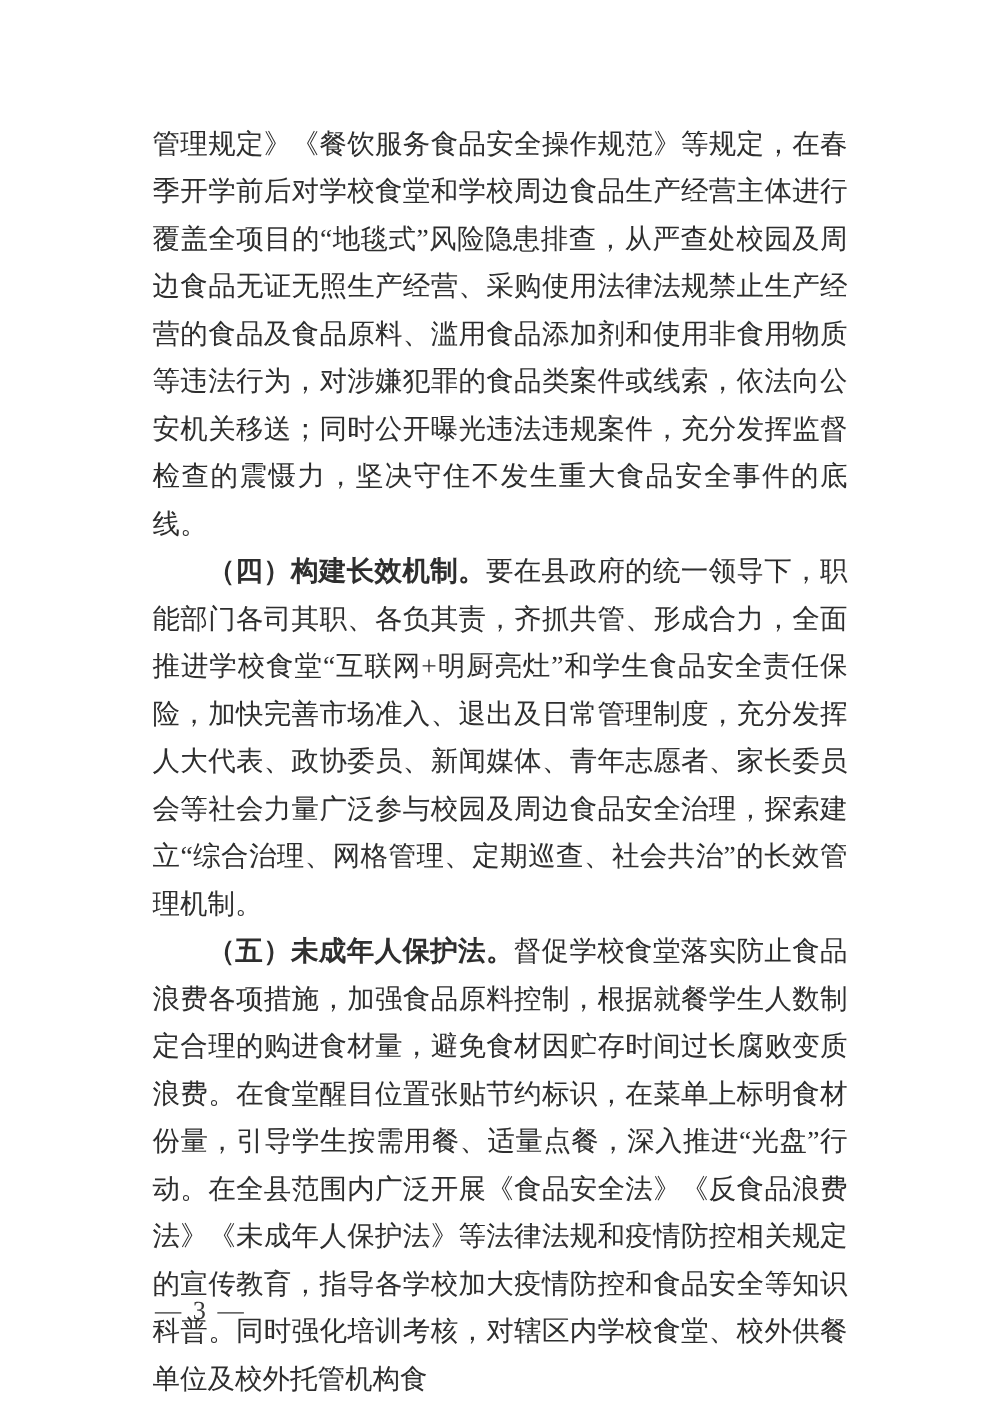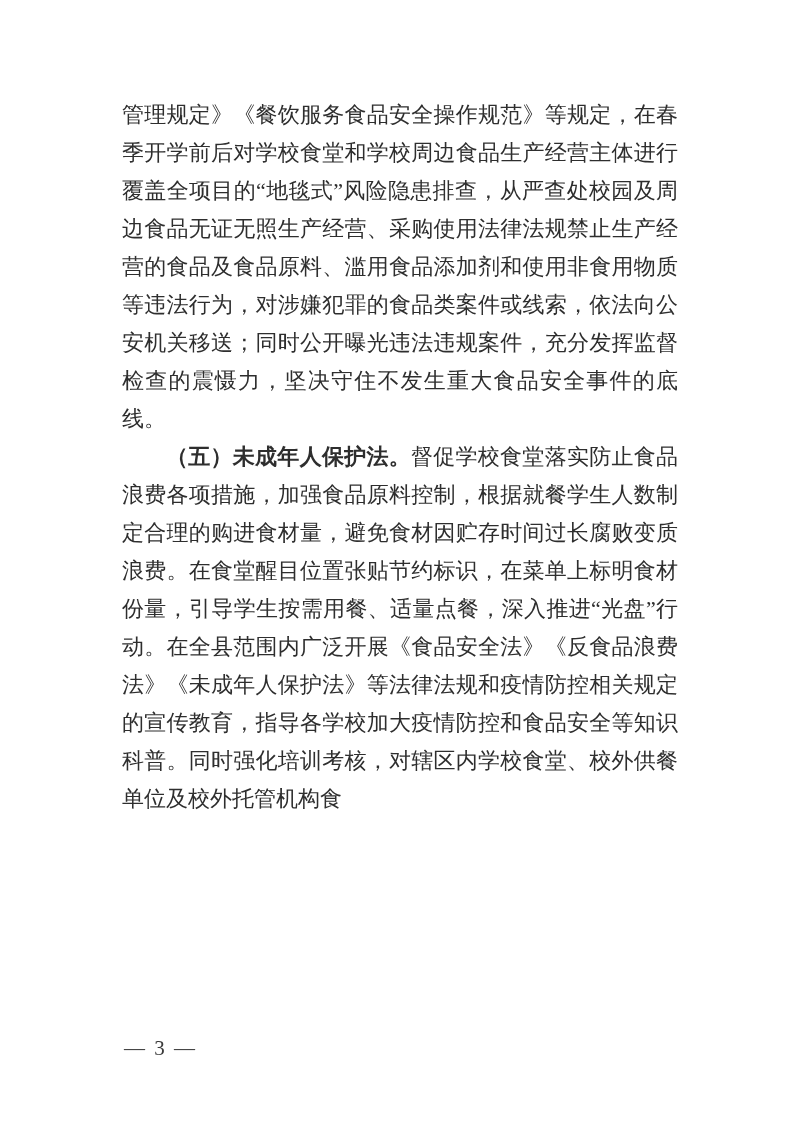--- a/index.html
+++ b/index.html
@@ -44,16 +44,17 @@
     letter-spacing: 2px;
     color: #3a3a3a;
   }
 </style>
 </head>
 <body>
 
 <div class="page">
   <div class="content">
     <p class="para"><span class="head"></span><span>管理规定》《餐饮服务食品安全操作规范》等规定，在春季开学前后对学校食堂和学校周边食品生产经营主体进行覆盖全项目的“地毯式”风险隐患排查，从严查处校园及周边食品无证无照生产经营、采购使用法律法规禁止生产经营的食品及食品原料、滥用食品添加剂和使用非食用物质等违法行为，对涉嫌犯罪的食品类案件或线索，依法向公安机关移送；同时公开曝光违法违规案件，充分发挥监督检查的震慑力，坚决守住不发生重大食品安全事件的底线。</span></p>
+    <p class="para indent"><span class="head">（四）构建长效机制。</span><span>要在县政府的统一领导下，职能部门各司其职、各负其责，齐抓共管、形成合力，全面推进学校食堂“互联网+明厨亮灶”和学生食品安全责任保险，加快完善市场准入、退出及日常管理制度，充分发挥人大代表、政协委员、新闻媒体、青年志愿者、家长委员会等社会力量广泛参与校园及周边食品安全治理，探索建立“综合治理、网格管理、定期巡查、社会共治”的长效管理机制。</span></p>
     <p class="para indent"><span class="head">（五）未成年人保护法。</span><span>督促学校食堂落实防止食品浪费各项措施，加强食品原料控制，根据就餐学生人数制定合理的购进食材量，避免食材因贮存时间过长腐败变质浪费。在食堂醒目位置张贴节约标识，在菜单上标明食材份量，引导学生按需用餐、适量点餐，深入推进“光盘”行动。在全县范围内广泛开展《食品安全法》《反食品浪费法》《未成年人保护法》等法律法规和疫情防控相关规定的宣传教育，指导各学校加大疫情防控和食品安全等知识科普。同时强化培训考核，对辖区内学校食堂、校外供餐单位及校外托管机构食</span></p>
   </div>
   <div class="page-number">— 3 —</div>
 </div>
 
 </body></html>

